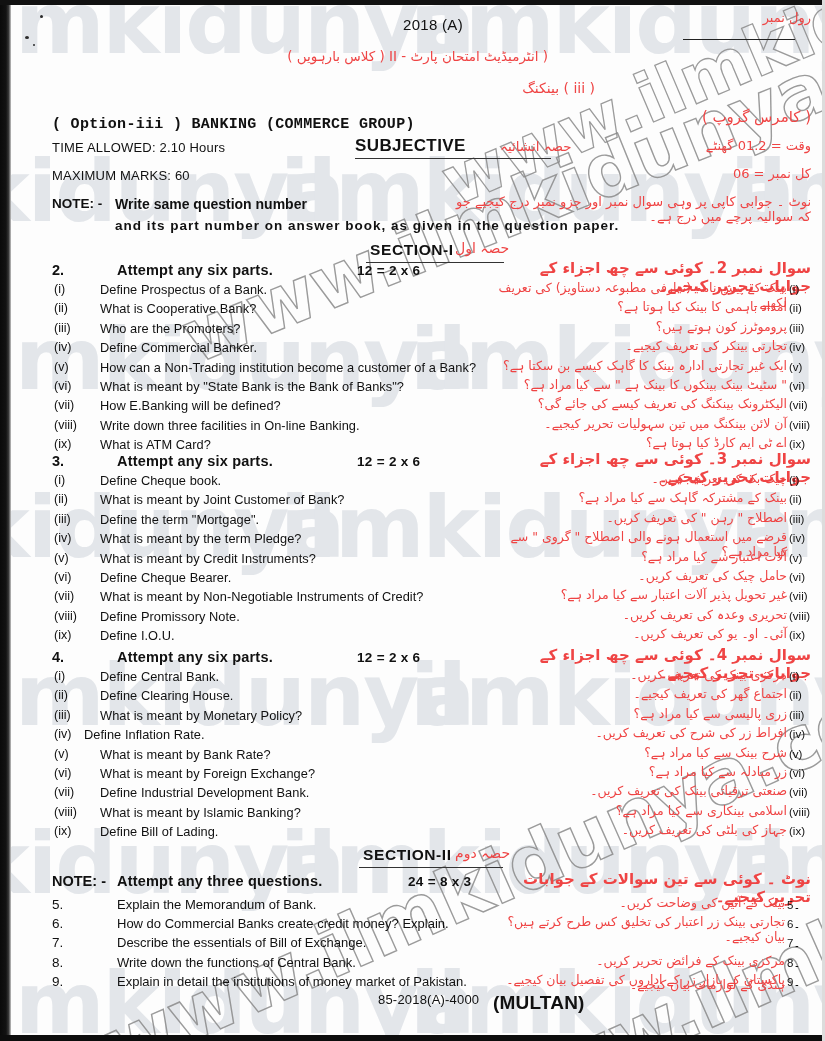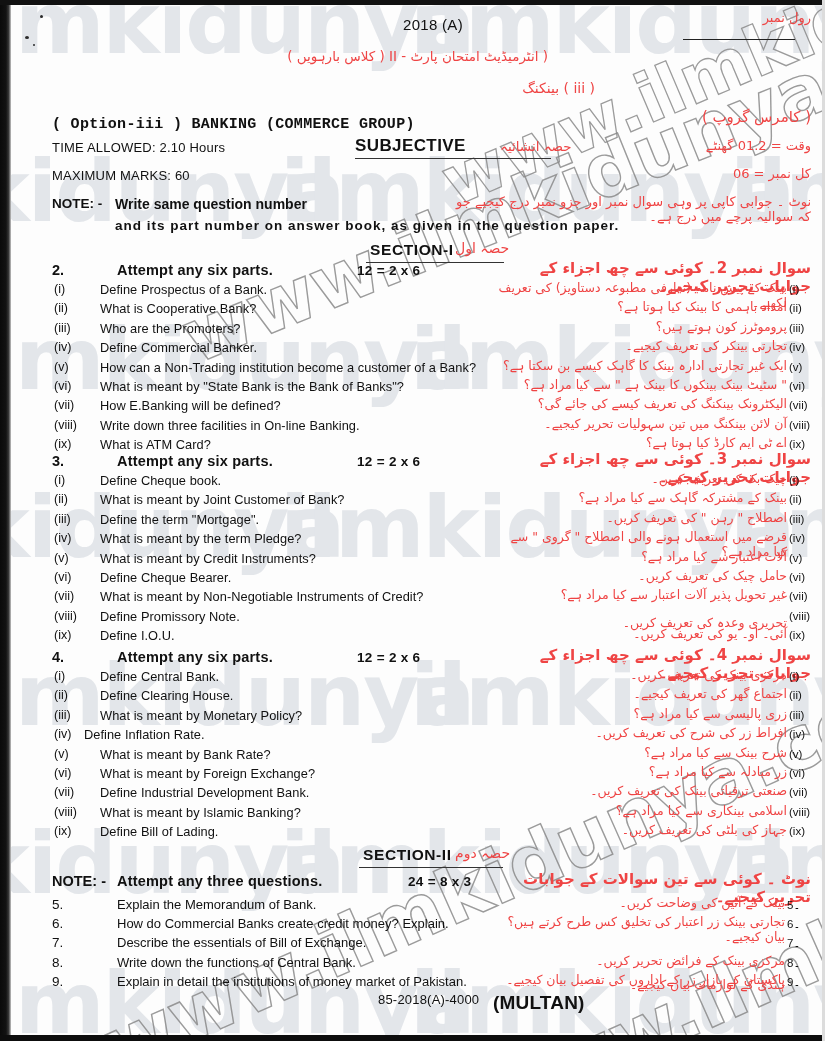--- a/index.html
+++ b/index.html
@@ -299,21 +299,21 @@
         <div class="abs p-rom" style="left:54px; top:570px; width:46px;">(vi)</div>
         <div class="abs p-txt" style="left:100px; top:570px; width:430px;">Define Cheque Bearer.</div>
         <div class="abs urdu u-line" style="right:38px; top:568px; width:290px;">حامل چیک کی تعریف کریں۔</div>
         <div class="abs u-rom" style="right:8px; top:571px; width:28px; text-align:left;">(vi)</div>
         <div class="abs p-rom" style="left:54px; top:589.4px; width:46px;">(vii)</div>
         <div class="abs p-txt" style="left:100px; top:589.4px; width:430px;">What is meant by Non-Negotiable Instruments of Credit?</div>
         <div class="abs urdu u-line" style="right:38px; top:587.4px; width:290px;">غیر تحویل پذیر آلات اعتبار سے کیا مراد ہے؟</div>
         <div class="abs u-rom" style="right:8px; top:590.4px; width:28px; text-align:left;">(vii)</div>
         <div class="abs p-rom" style="left:54px; top:608.8px; width:46px;">(viii)</div>
         <div class="abs p-txt" style="left:100px; top:608.8px; width:430px;">Define Promissory Note.</div>
-        <div class="abs urdu u-line" style="right:38px; top:606.8px; width:290px;margin-top:8px;">تحریری وعدہ کی تعریف کریں۔</div>
+        <div class="abs urdu u-line" style="right:38px; top:606.8px; width:290px;">تحریری وعدہ کی تعریف کریں۔</div>
         <div class="abs u-rom" style="right:8px; top:609.8px; width:28px; text-align:left;">(viii)</div>
         <div class="abs p-rom" style="left:54px; top:628.2px; width:46px;">(ix)</div>
         <div class="abs p-txt" style="left:100px; top:628.2px; width:430px;">Define I.O.U.</div>
         <div class="abs urdu u-line" style="right:38px; top:626.2px; width:290px;">آئی۔ او۔ یو  کی تعریف کریں۔</div>
         <div class="abs u-rom" style="right:8px; top:629.2px; width:28px; text-align:left;">(ix)</div>
         <div class="abs q-num" style="left:52px; top:649px;">4.</div>
         <div class="abs q-head" style="left:117px; top:649px;">Attempt any six parts.</div>
         <div class="abs q-marks" style="left:357px; top:650px;">12 = 2 x 6</div>
         <div class="abs urdu u-head" style="right:14px; top:646px; width:320px;">سوال نمبر 4۔  کوئی سے چھ اجزاء کے جوابات تحریر کیجیے۔</div>
         <div class="abs p-rom" style="left:54px; top:669px; width:46px;">(i)</div>

